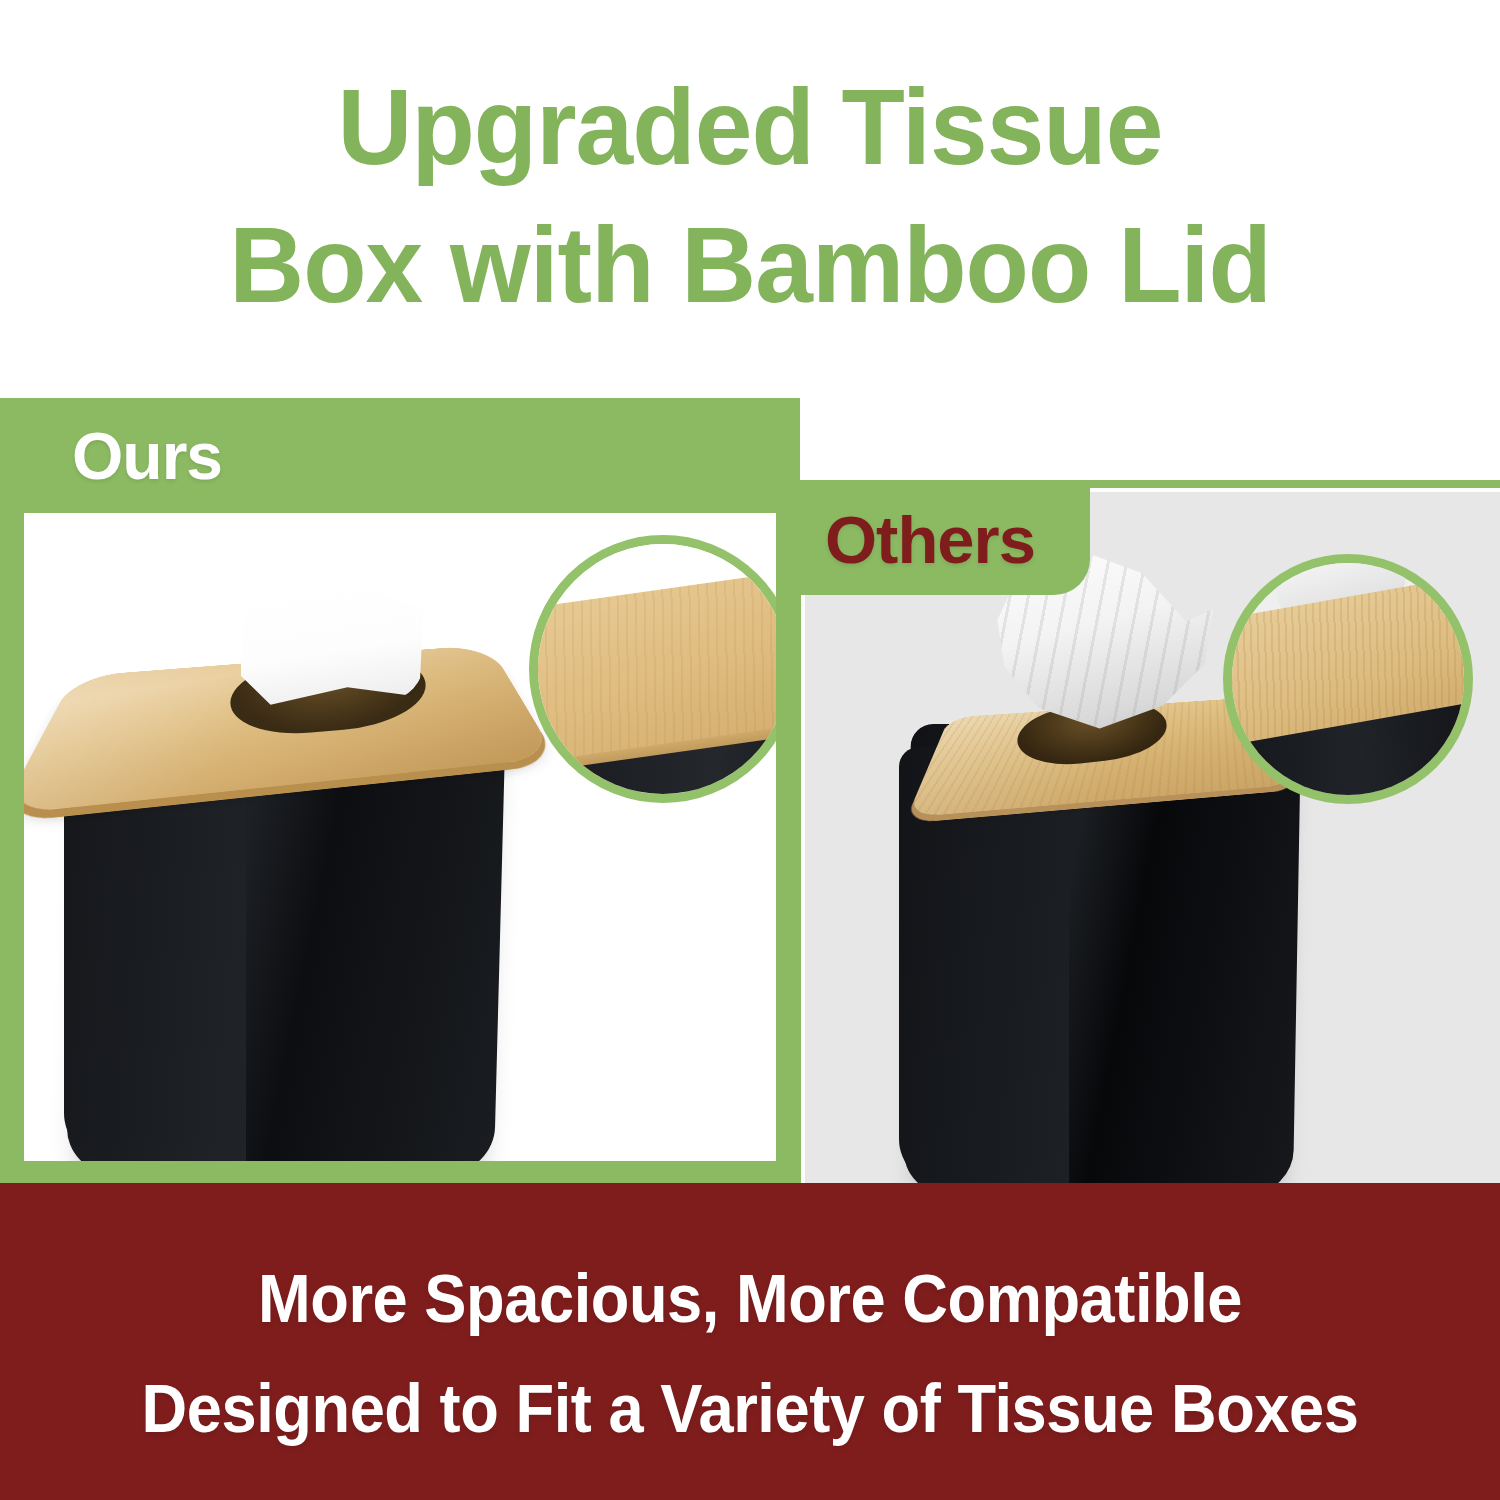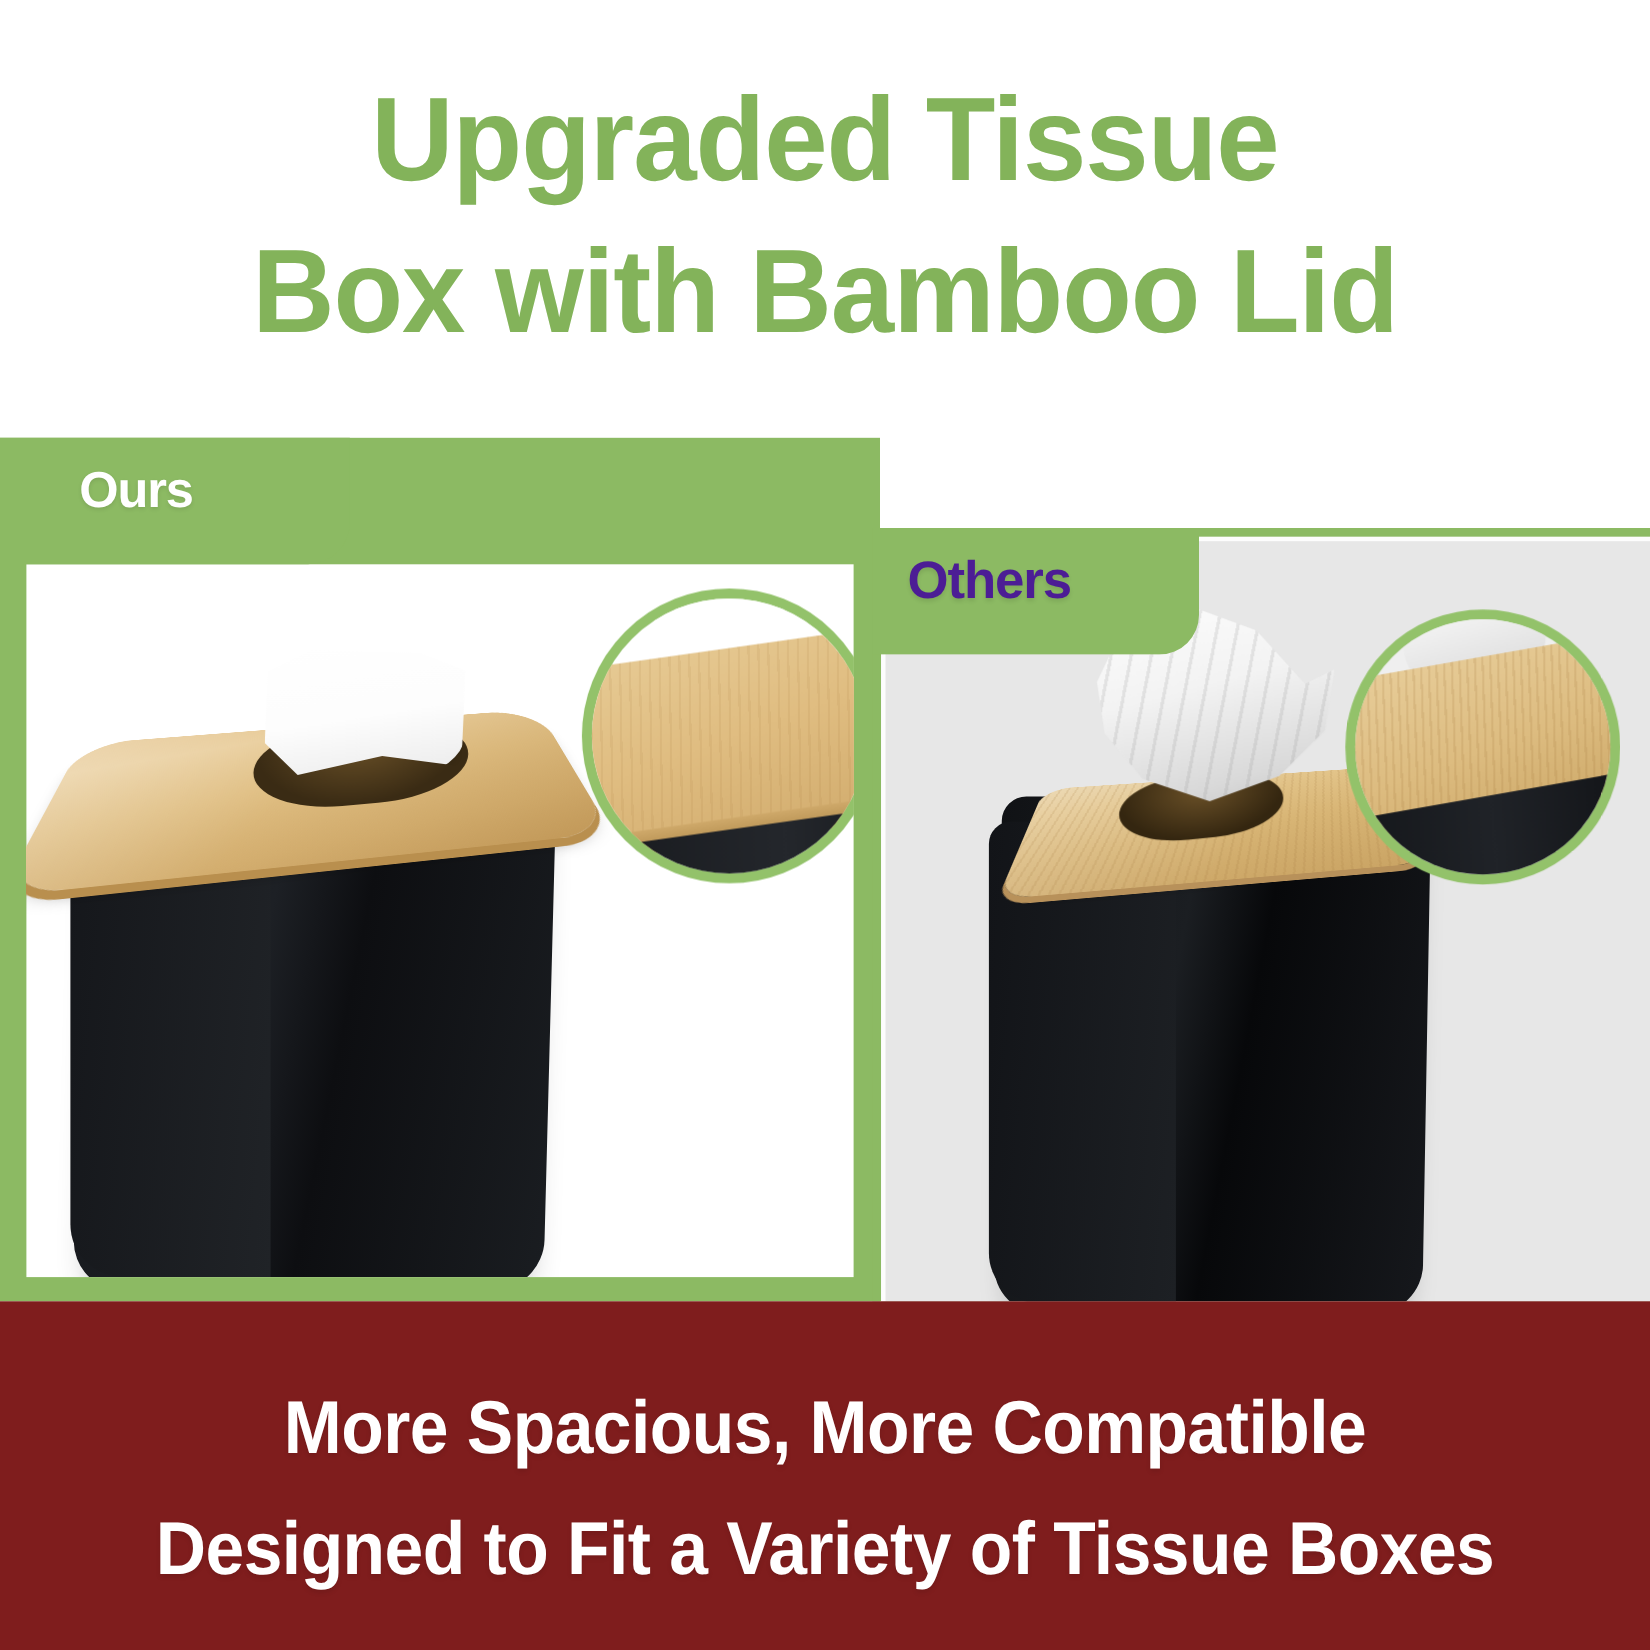--- a/index.html
+++ b/index.html
@@ -47,21 +47,21 @@
     width:318px; height:115px;
     background:#8cba63;
     border-bottom-right-radius:38px;
     z-index:6;
   }
   .tab-ours .tab-label{
     position:absolute;
     left:72px; top:20px;
     color:#ffffff;
     font-weight:bold;
-    font-size:46px;
+    font-size:66px;
     letter-spacing:-1px;
     text-shadow:0 2px 4px rgba(0,0,0,0.10);
   }
 
   
   .panel-others{
     position:absolute;
     left:793px; top:480px;
     width:707px; height:703px;
     background:#8cba63;
@@ -82,23 +82,23 @@
     position:absolute;
     left:793px; top:487px;
     width:297px; height:108px;
     background:#8cba63;
     border-bottom-right-radius:36px;
     z-index:7;
   }
   .tab-others .tab-label{
     position:absolute;
     left:32px; top:14px;
-    color:#4c1d95;
+    color:#7f1d1d;
     font-weight:bold;
-    font-size:48px;
+    font-size:67px;
     letter-spacing:-1px;
     text-shadow:0 2px 4px rgba(0,0,0,0.10);
   }
 
   
   .banner{
     position:absolute;
     left:0; top:1183px;
     width:1500px; height:317px;
     background:#7f1d1d;

